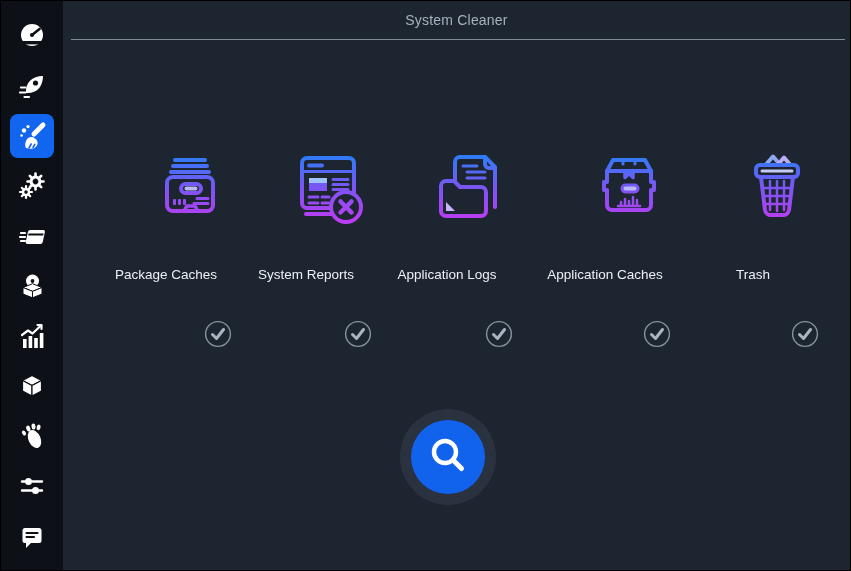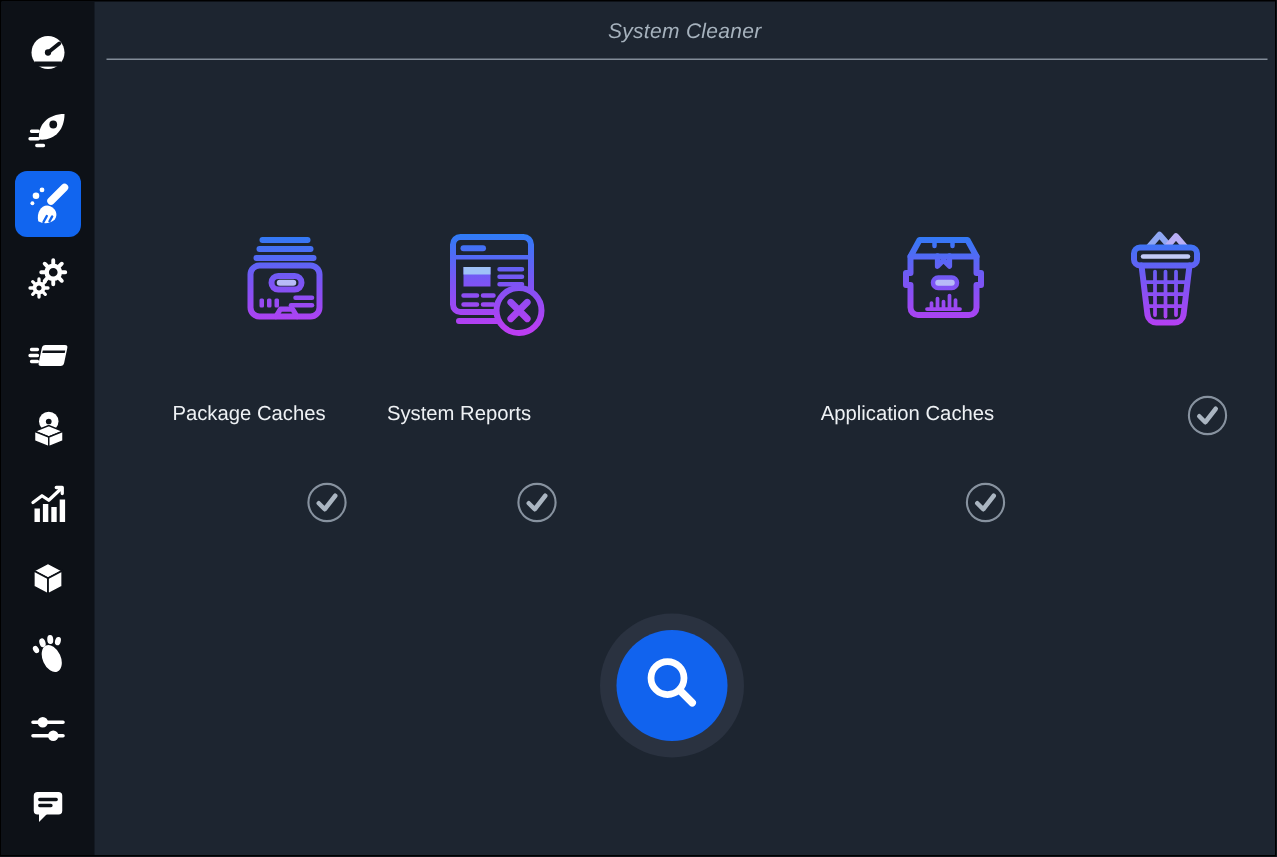--- a/index.html
+++ b/index.html
@@ -26,21 +26,21 @@
   .side-item .pad {
     width:44px; height:44px; border-radius:8px;
     display:flex; align-items:center; justify-content:center;
   }
   .side-item.active .pad { background:#1165ef; }
   .side-item svg { display:block; }
 
   
   .main { position:relative; flex:1; height:100%; }
   .header { height:38px; display:flex; align-items:center; justify-content:center; }
-  .header-title { color:#a6b2bd; font-size:14px; letter-spacing:.2px;font-style:italic; }
+  .header-title { color:#a6b2bd; font-size:14px; letter-spacing:.2px; }
   .header-line { height:1px; background:#828c98; margin:0 5px 0 8px; }
 
   .items-area { position:relative; height:220px; margin-top:110px; }
   .clean-col {
     position:absolute; top:0; width:132px;
     display:flex; flex-direction:column; align-items:flex-end;
     transform:translateX(-50%);
   }
   .clean-col .big-icon { width:84px; height:84px; }
   .clean-label {
@@ -296,20 +296,40 @@
       </span>
       <div class="clean-label">System Reports</div>
       <span class="check-wrap">
         <svg width="28" height="28" viewBox="0 0 28 28">
           <circle cx="14" cy="14" r="12.4" stroke="#87929f" stroke-width="1.4" fill="none"></circle>
           <path d="M8.5 14.5 l4 4 7 -9" stroke="#aab5c1" stroke-width="3" fill="none" stroke-linecap="round" stroke-linejoin="round"></path>
         </svg>
       </span>
     </div>
 
+    <div class="clean-col" style="left:384px">
+      <span>
+        <svg class="big-icon" viewBox="0 0 84 84">
+          <g fill="none" stroke="url(#icg)" stroke-width="4" stroke-linecap="round" stroke-linejoin="round">
+            <path d="M26 30 V12 a5 5 0 0 1 5 -5 h25 l10 10 v40"></path>
+            <path d="M56 7 v7 a4 4 0 0 0 4 4 h6"></path>
+            <path d="M34 16 h14 M38 22 h18 M38 28 h18" stroke-width="3"></path>
+            <path d="M12 36 a5 5 0 0 1 5 -5 h8 l6 6 h21 a5 5 0 0 1 5 5 v19 a5 5 0 0 1 -5 5 H17 a5 5 0 0 1 -5 -5 z"></path>
+          </g>
+          <path d="M17 61 v-9 l9 9 z" fill="url(#icgl)"></path>
+        </svg>
+      </span>
+      <div class="clean-label">Application Logs</div>
+      <span class="check-wrap">
+        <svg width="28" height="28" viewBox="0 0 28 28">
+          <circle cx="14" cy="14" r="12.4" stroke="#87929f" stroke-width="1.4" fill="none"></circle>
+          <path d="M8.5 14.5 l4 4 7 -9" stroke="#aab5c1" stroke-width="3" fill="none" stroke-linecap="round" stroke-linejoin="round"></path>
+        </svg>
+      </span>
+    </div>
 
     <div class="clean-col" style="left:542px">
       <span>
         <svg class="big-icon" viewBox="0 0 84 84">
           <g fill="none" stroke="url(#icg)" stroke-width="4" stroke-linecap="round" stroke-linejoin="round">
             <path d="M26 10 h32 l6 11 H20 z"></path>
             <path d="M36 10.5 v3.5 M48 10.5 v3.5" stroke-width="3"></path>
             <path d="M20 21 v11 h-3 v8 h3 v15 a5 5 0 0 0 5 5 h34 a5 5 0 0 0 5 -5 v-15 h3 v-8 h-3 v-11"></path>
             <path d="M38 20.5 v7 l4 -4 4 4 v-7" stroke-width="3.5"></path>
             <path d="M34 56 v-4 M38 56 v-7 M42 56 v-5 M46 56 v-9 M50 56 v-6 M31 56 h22" stroke-width="2.5"></path>
@@ -332,20 +352,21 @@
           <g fill="none" stroke-linecap="round" stroke-linejoin="round">
             <path d="M31 14.5 l7 -8 7 8" stroke="#8fa7f3" stroke-width="4"></path>
             <path d="M43 14.5 l6 -7 6 7" stroke="#b9aef6" stroke-width="4"></path>
             <rect x="21" y="15" width="42" height="12" rx="4" stroke="url(#icg)" stroke-width="4"></rect>
             <path d="M27 21 h30" stroke="#c3ccf7" stroke-width="3"></path>
             <path d="M26 27 l4 33 a6 6 0 0 0 6 5 h12 a6 6 0 0 0 6 -5 l4 -33" stroke="url(#icg)" stroke-width="4"></path>
             <path d="M35 31 v29 M42 31 v30 M49 31 v29 M29 38 h26 M30 46 h24 M31 54 h22" stroke="url(#icg)" stroke-width="2.5"></path>
           </g>
         </svg>
       </span>
+      <div class="clean-label">Trash</div>
       <span class="check-wrap">
         <svg width="28" height="28" viewBox="0 0 28 28">
           <circle cx="14" cy="14" r="12.4" stroke="#87929f" stroke-width="1.4" fill="none"></circle>
           <path d="M8.5 14.5 l4 4 7 -9" stroke="#aab5c1" stroke-width="3" fill="none" stroke-linecap="round" stroke-linejoin="round"></path>
         </svg>
       </span>
     </div>
 
   </div>
 

